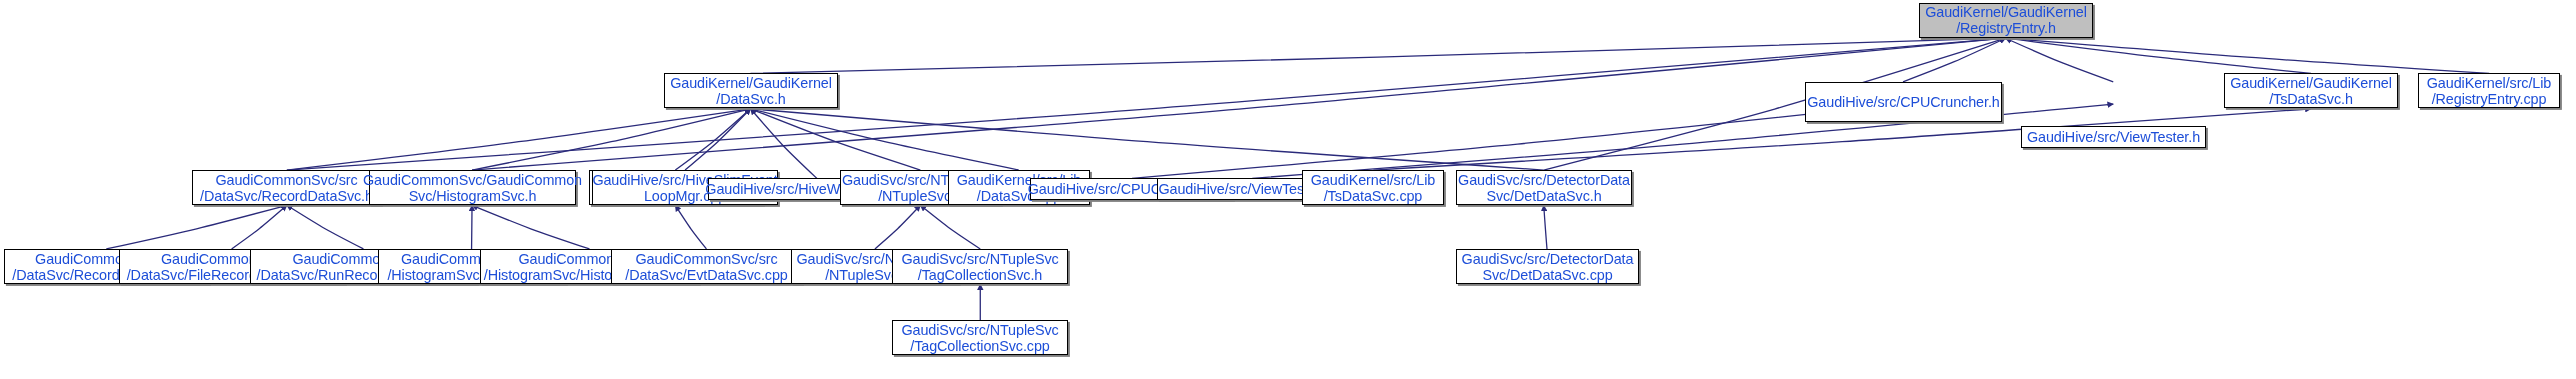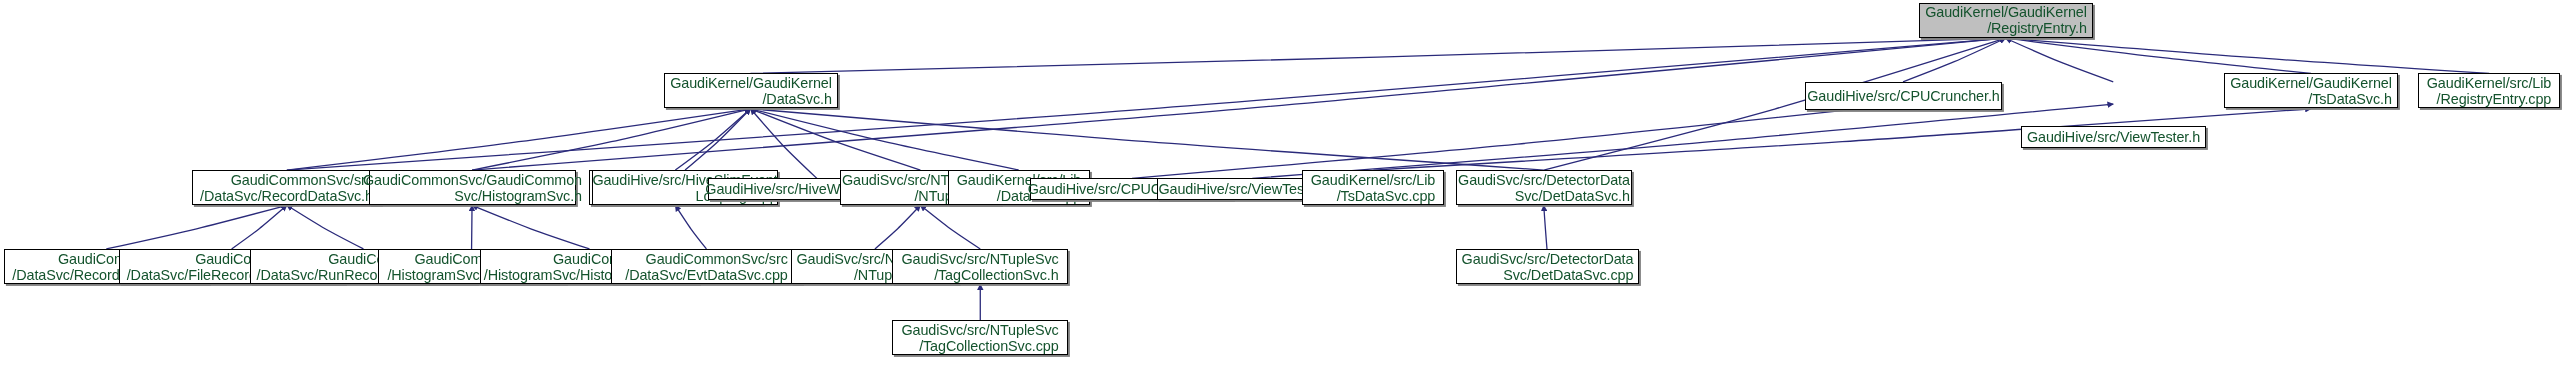--- a/index.html
+++ b/index.html
@@ -11,25 +11,25 @@
     background:#ffffff;
     font-family:"Liberation Sans","DejaVu Sans",sans-serif;
     overflow:hidden;
   }
   #edges{position:absolute;left:0;top:0;width:2576px;height:380px;}
   .node{
     position:absolute;
     box-sizing:border-box;
     border:0.9px solid #000000;
     background:#ffffff;
-    color:#14532d;
+    color:#1d4ed8;
     display:flex;
     align-items:center;
     justify-content:center;
-    text-align:right;
+    text-align:center;
     font-size:14.4px;
     line-height:16px;
     letter-spacing:-0.1px;
     white-space:pre-line;
     box-shadow:1.9px 1.9px 0 0 #808080;
     z-index:3;
     cursor:pointer;
   }
   .node.root{background:#bfbfbf;}
 </style>
@@ -73,21 +73,21 @@
         <path d="M 1056 268 C 1023.75 246.85 1023.75 246.85 991.5 221" fill="none" stroke="#2a2a7a" stroke-width="1.4" marker-end="url(#arrow)"></path>
         <path d="M 1056 345 C 1056 327.45 1056 327.45 1056 306" fill="none" stroke="#2a2a7a" stroke-width="1.4" marker-end="url(#arrow)"></path>
         <path d="M 1666.5 268 C 1664.75 246.85 1664.75 246.85 1663 221" fill="none" stroke="#2a2a7a" stroke-width="1.4" marker-end="url(#arrow)"></path>
       </g>
   </svg>
   <div id="node-layer">
       <div class="node root" style="left: 1919px; top: 2.8px; width: 174px; height: 35px;">GaudiKernel/GaudiKernel
 /RegistryEntry.h</div>
       <div class="node" style="left: 664px; top: 73px; width: 174px; height: 35px;">GaudiKernel/GaudiKernel
 /DataSvc.h</div>
-      <div class="node" style="left: 1805px; top: 82px; width: 197px; height: 28px;">GaudiHive/src/CPUCruncher.h</div>
+      <div class="node" style="left: 1805px; top: 82px; width: 197px; height: 40px;">GaudiHive/src/CPUCruncher.h</div>
       <div class="node" style="left: 2021px; top: 82px; width: 185px; height: 22px; margin-top: 44px;">GaudiHive/src/ViewTester.h</div>
       <div class="node" style="left: 2224px; top: 73px; width: 174px; height: 35px;">GaudiKernel/GaudiKernel
 /TsDataSvc.h</div>
       <div class="node" style="left: 2418px; top: 73px; width: 142px; height: 35px;">GaudiKernel/src/Lib
 /RegistryEntry.cpp</div>
       <div class="node" style="left: 192px; top: 170px; width: 189px; height: 35px;">GaudiCommonSvc/src
 /DataSvc/RecordDataSvc.h</div>
       <div class="node" style="left: 369px; top: 170px; width: 207px; height: 35px;">GaudiCommonSvc/GaudiCommon
 Svc/HistogramSvc.h</div>
       <div class="node" style="left: 589px; top: 170px; width: 174px; height: 35px;">GaudiCommonSvc/src

